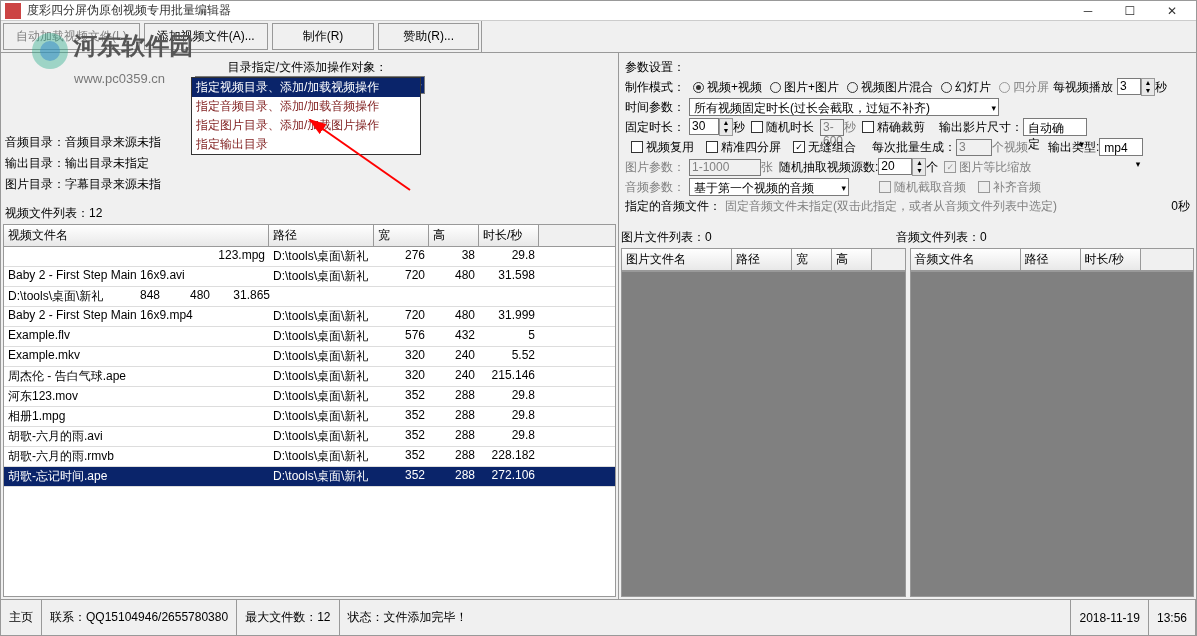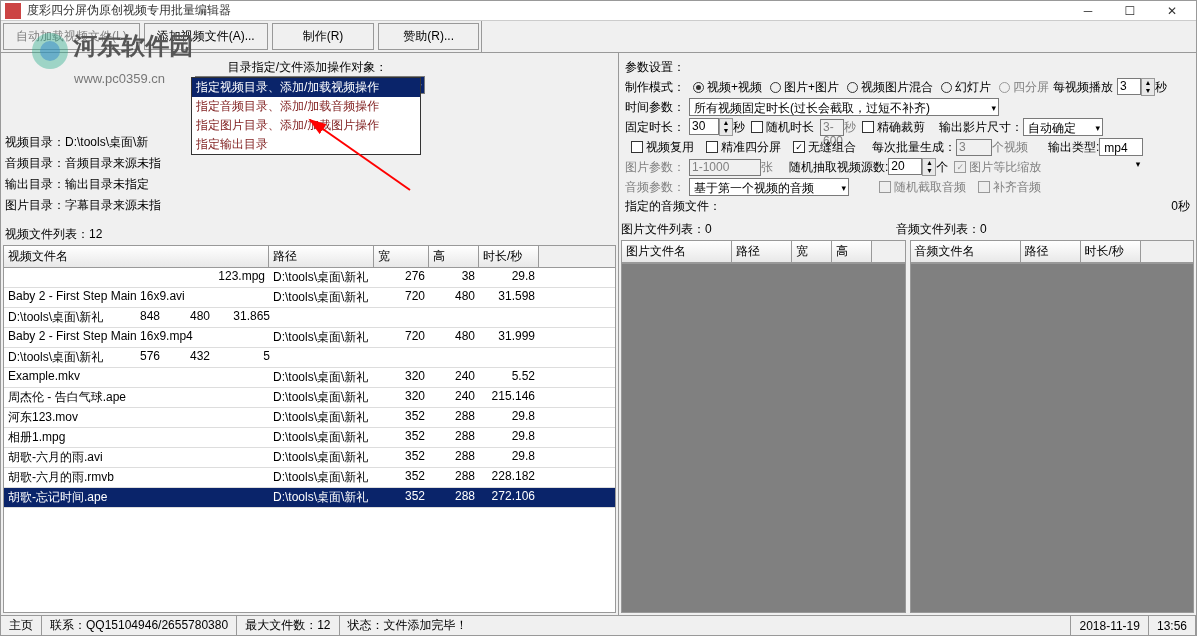--- a/index.html
+++ b/index.html
@@ -31,21 +31,21 @@
 .text-line { margin: 1px 0; padding: 1px 2px; }
 .grid-section { display: flex; flex-direction: column; flex: 1; }
 .grid-header { display: flex; background: #f0f0f0; border: 1px solid #999; }
 .gh-cell { border-right: 1px solid #999; padding: 2px 4px; background: linear-gradient(#fff, #e8e8e8); overflow: hidden; white-space: nowrap; }
 .grid-body { flex: 1; background: #fff; border: 1px solid #999; border-top: none; overflow: auto; }
 .grid-row { display: flex; border-bottom: 1px solid #ddd; }
 .grid-row.selected { background: #0a246a; color: #fff; }
 .gr-cell { padding: 1px 4px; overflow: hidden; white-space: nowrap; text-align: left; }
 .gr-cell.num { text-align: right; }
 .grid-empty { flex: 1; background: #808080; border: 1px solid #999; }
-.statusbar { height: 20px; border-top: 1px solid #999; display: flex; align-items: flex-end; background: #f0f0f0; }
+.statusbar { height: 36px; border-top: 1px solid #999; display: flex; align-items: flex-end; background: #f0f0f0; }
 .sb-cell { border-right: 1px solid #999; padding: 2px 8px; height: 100%; display: flex; align-items: center; }
 .param-block { background: #f0f0f0; padding: 2px 4px; }
 .param-row { display: flex; align-items: center; margin: 2px 0; flex-wrap: nowrap; }
 .input-box { border: 1px solid #7a7a7a; background: #fff; padding: 0 2px; height: 17px; display: inline-block; }
 .input-box.dis { background: #f0f0f0; color: #808080; }
 .spinner { display: inline-flex; }
 .spin-btns { display: flex; flex-direction: column; border: 1px solid #999; }
 .spin-b { width: 12px; height: 8px; font-size: 7px; line-height: 7px; text-align: center; background: #e8e8e8; }
 .watermark { position: absolute; top: 30px; left: 30px; z-index: 200; pointer-events: none; }
 .watermark-text { font-size: 24px; font-weight: bold; color: #555; font-family: "Microsoft YaHei"; }
@@ -95,21 +95,20 @@
             <span class="cb-box dis"></span>
             <span>批量</span>
           </span>
         <div class="dropdown-open">
           <div class="dd-item sel">指定视频目录、添加/加载视频操作</div>
           <div class="dd-item">指定音频目录、添加/加载音频操作</div>
           <div class="dd-item">指定图片目录、添加/加载图片操作</div>
           <div class="dd-item">指定输出目录</div>
         </div>
       </div>
-      <div class="text-line"><span>视频目录：</span><span>D:\tools\桌面\新</span></div>
       <div class="text-line"><span>音频目录：</span><span>音频目录来源未指</span></div>
       <div class="text-line"><span>输出目录：</span><span>输出目录未指定</span></div>
       <div class="text-line"><span>图片目录：</span><span>字幕目录来源未指</span></div>
       <div style="height:8px"></div>
       <div class="text-line">视频文件列表：12</div>
 
       <div class="grid-section">
         <div class="grid-header">
           <div class="gh-cell col-fname">视频文件名</div>
           <div class="gh-cell col-path">路径</div>
@@ -139,20 +138,21 @@
               <div class="gr-cell col-dur num" style="text-align: right;">31.865</div>
             </div>
             <div class="grid-row">
               <div class="gr-cell col-fname" style="text-align: left;">Baby 2 - First Step Main 16x9.mp4</div>
               <div class="gr-cell col-path" style="text-align: left;">D:\tools\桌面\新礼</div>
               <div class="gr-cell col-w num" style="text-align: right;">720</div>
               <div class="gr-cell col-h num" style="text-align: right;">480</div>
               <div class="gr-cell col-dur num" style="text-align: right;">31.999</div>
             </div>
             <div class="grid-row">
+              <div class="gr-cell col-fname" style="text-align: left;">Example.flv</div>
               <div class="gr-cell col-path" style="text-align: left;">D:\tools\桌面\新礼</div>
               <div class="gr-cell col-w num" style="">576</div>
               <div class="gr-cell col-h num" style="text-align: right;">432</div>
               <div class="gr-cell col-dur num" style="text-align: right;">5</div>
             </div>
             <div class="grid-row">
               <div class="gr-cell col-fname" style="text-align: left;">Example.mkv</div>
               <div class="gr-cell col-path" style="text-align: left;">D:\tools\桌面\新礼</div>
               <div class="gr-cell col-w num" style="text-align: right;">320</div>
               <div class="gr-cell col-h num" style="text-align: right;">240</div>
@@ -257,21 +257,21 @@
               <span class="cb-box"></span>
               <span>随机时长</span>
             </span>
           <span class="input-box dis" style="width:24px">3-600</span>
           <span class="dis-text">秒</span>
           <span class="checkbox">
               <span class="cb-box"></span>
               <span>精确裁剪</span>
             </span>
           <span style="margin-left:8px">输出影片尺寸：</span>
-          <div class="combo" style="width:80px"><span>自动确定</span></div>
+          <div class="combo" style="width:64px"><span>自动确定</span></div>
         </div>
         <div class="param-row">
           <span class="checkbox">
               <span class="cb-box"></span>
               <span>视频复用</span>
             </span>
           <span class="checkbox">
               <span class="cb-box"></span>
               <span>精准四分屏</span>
             </span>
@@ -282,21 +282,21 @@
           <span style="margin-left:10px">每次批量生成：</span>
           <span class="input-box dis" style="width:36px">3</span>
           <span class="dis-text">个视频</span>
           <span style="margin-left:20px">输出类型:</span>
           <div class="combo" style="width:44px"><span>mp4</span></div>
         </div>
         <div class="param-row">
           <span class="label dis-text">图片参数：</span>
           <span class="input-box dis" style="width:72px">1-1000</span>
           <span class="dis-text">张</span>
-          <span style="margin-left:16px">随机抽取视频源数:</span>
+          <span style="margin-left:6px">随机抽取视频源数:</span>
           <span class="spinner">
               <span class="input-box" style="width:34px">20</span>
               <span class="spin-btns">
                 <span class="spin-b">▲</span>
                 <span class="spin-b">▼</span>
               </span>
             </span>
           <span>个</span>
           <span class="checkbox dis-text">
               <span class="cb-box dis">✓</span>
@@ -310,26 +310,27 @@
               <span class="cb-box dis"></span>
               <span>随机截取音频</span>
             </span>
           <span class="checkbox dis-text">
               <span class="cb-box dis"></span>
               <span>补齐音频</span>
             </span>
         </div>
         <div class="param-row">
           <span class="label">指定的音频文件：</span>
+          <span class="dis-text">固定音频文件未指定(双击此指定，或者从音频文件列表中选定)</span>
           <span style="flex:1"></span>
           <span>0秒</span>
         </div>
       </div>
 
-      <div class="param-row" style="margin-top:2px">
+      <div class="param-row" style="margin-top:10px">
         <span style="width:48%">图片文件列表：0</span>
         <span>音频文件列表：0</span>
       </div>
 
       <div class="right-lists">
         <div class="sub-list">
           <div class="grid-header">
             <div class="gh-cell" style="width:110px">图片文件名</div>
             <div class="gh-cell" style="width:60px">路径</div>
             <div class="gh-cell" style="width:40px">宽</div>

